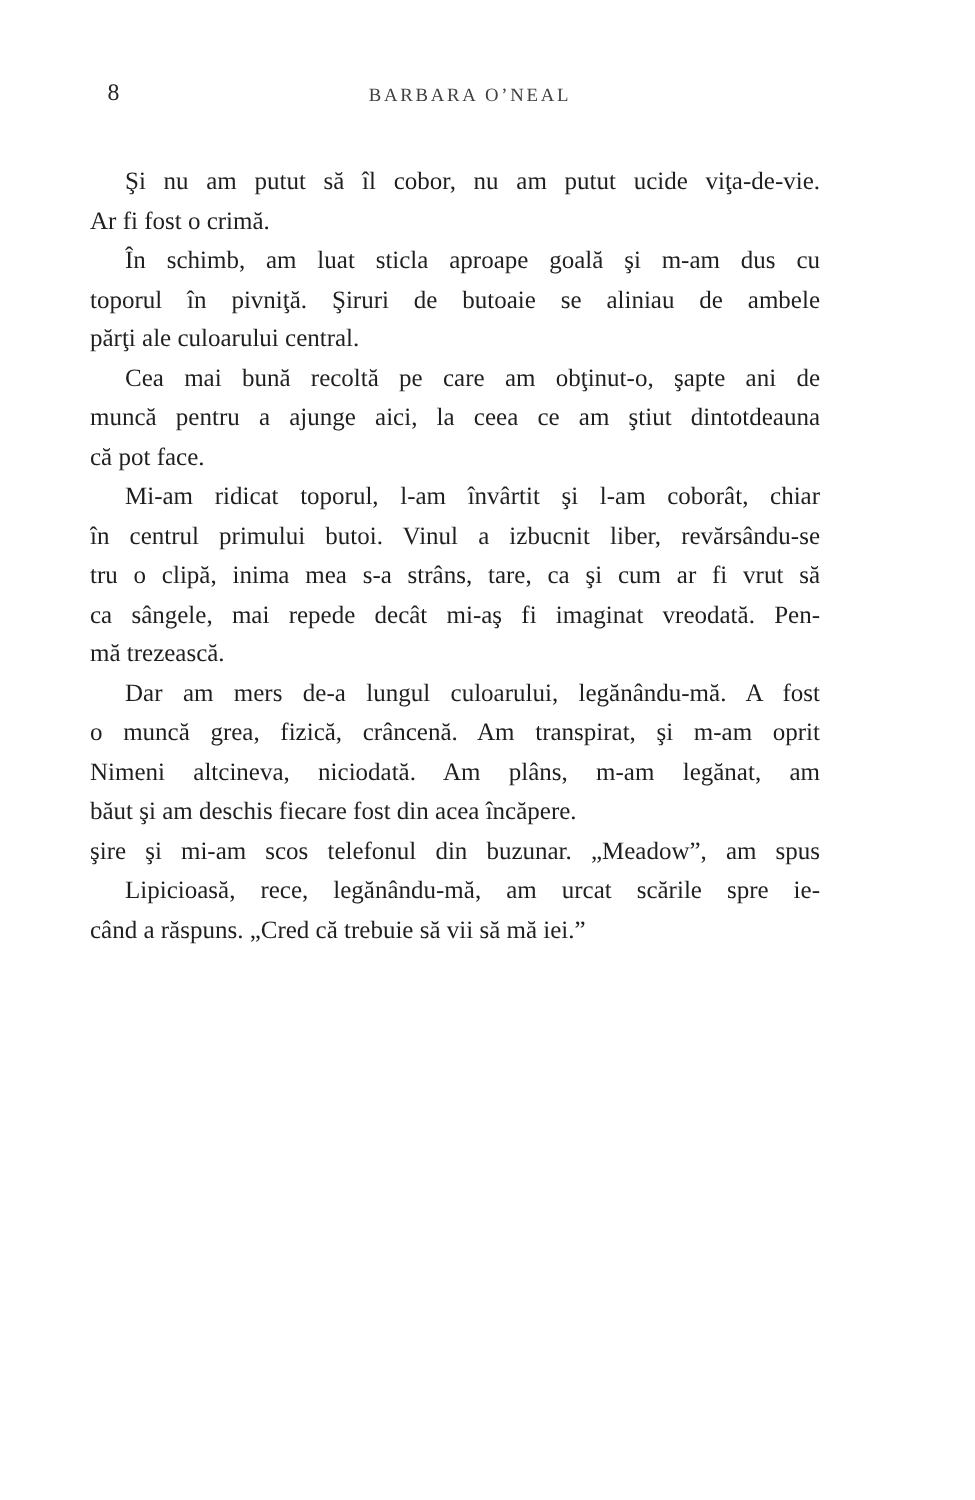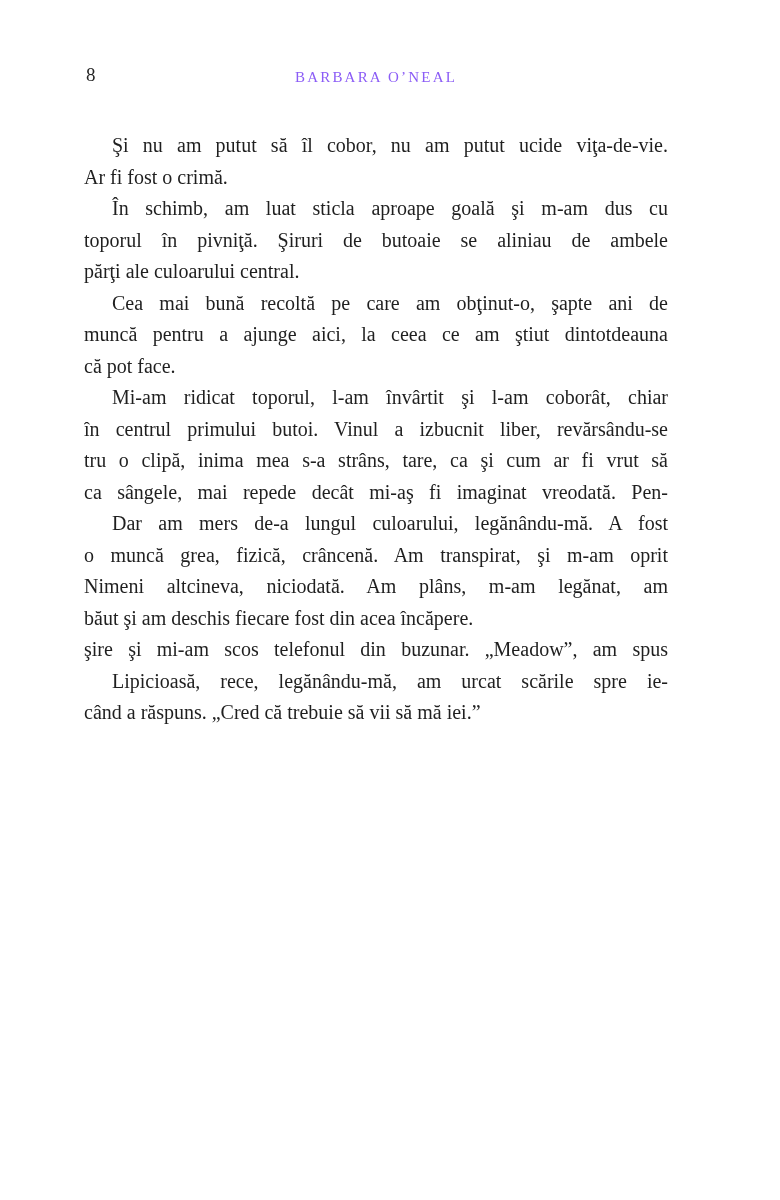--- a/index.html
+++ b/index.html
@@ -29,27 +29,27 @@
     top: 0;
     font-size: 19px;
     line-height: 22px;
     color: #262626;
   }
   .running-header {
     text-align: center;
     font-size: 15px;
     line-height: 22px;
     letter-spacing: 2.2px;
-    color: #8b5cf6;
+    color: #404040;
     padding-top: 2px;
   }
   .body-text {
     position: absolute;
     top: 130px;
-    left: 84px;
+    left: 72px;
     width: 584px;
     font-size: 20px;
     line-height: 31.5px;
     font-family: Liberation Serif, serif;
   }
   .para { margin: 0; padding: 0; }
   .line {
     text-align: justify;
     text-align-last: justify;
     white-space: normal;
@@ -91,20 +91,21 @@
       <div class="line first">Cea mai bună recoltă pe care am obţinut-o, şapte ani de</div>
       <div class="line">muncă pentru a ajunge aici, la ceea ce am ştiut dintotdeauna</div>
       <div class="line last">că pot face.</div>
     </div>
 
     <div class="para">
       <div class="line first">Mi-am ridicat toporul, l-am învârtit şi l-am coborât, chiar</div>
       <div class="line">în centrul primului butoi. Vinul a izbucnit liber, revărsându-se</div>
       <div class="line">tru o clipă, inima mea s-a strâns, tare, ca şi cum ar fi vrut să</div>
       <div class="line">ca sângele, mai repede decât mi-aş fi imaginat vreodată. Pen-</div>
+      <div class="line last">mă trezească.</div>
     </div>
 
     <div class="para">
       <div class="line first">Dar am mers de-a lungul culoarului, legănându-mă. A fost</div>
       <div class="line">o muncă grea, fizică, crâncenă. Am transpirat, şi m-am oprit</div>
       <div class="line">Nimeni altcineva, niciodată. Am plâns, m-am legănat, am</div>
       <div class="line last">băut şi am deschis fiecare fost din acea încăpere.</div>
     </div>
 
     <div class="para">

